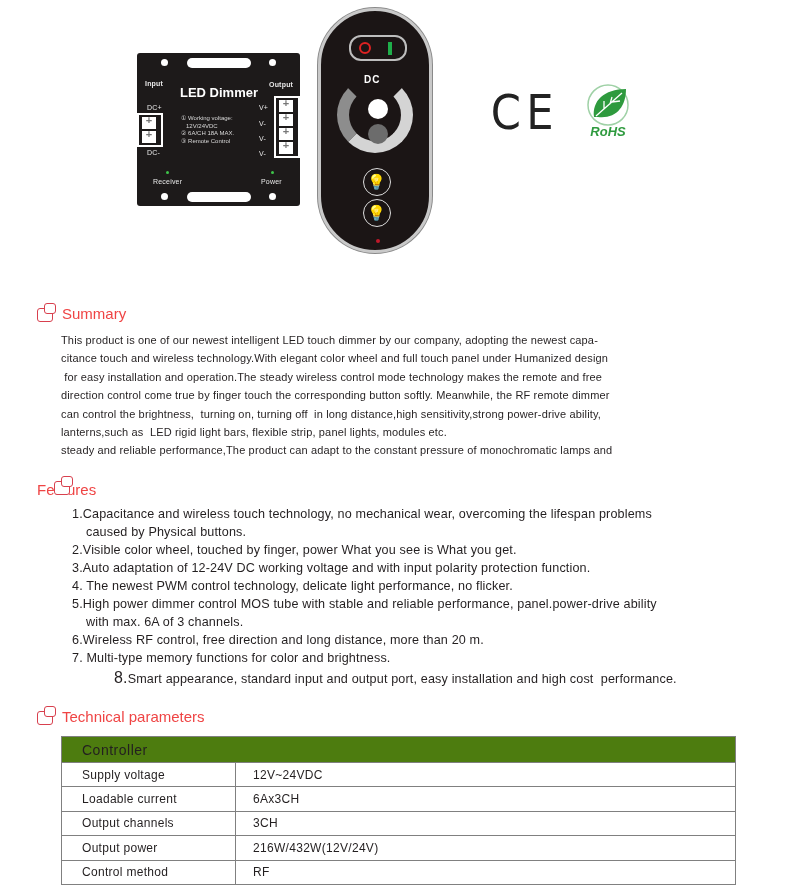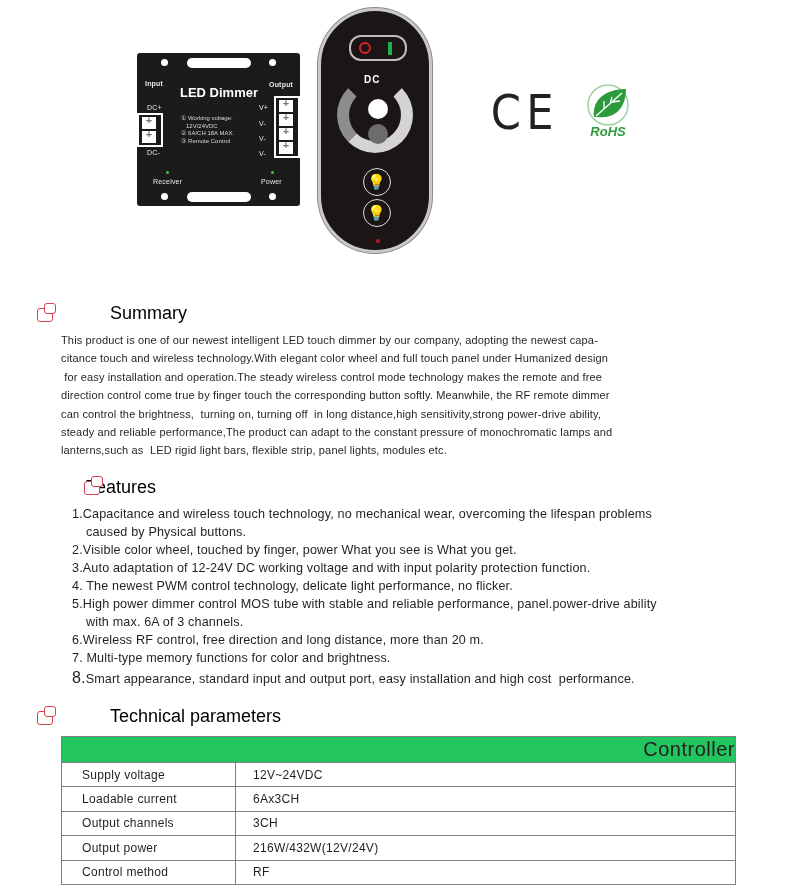--- a/index.html
+++ b/index.html
@@ -31,33 +31,33 @@
   .remote .ir { position: absolute; left: 55px; top: 228px; width: 4px; height: 4px; background: #c0182a; border-radius: 50%; }
 
   .ce { position: absolute; left: 487px; top: 88px; font-size: 48px; line-height: 48px; color: #222; font-family: "DejaVu Sans", sans-serif; letter-spacing: 6px; transform: scaleX(0.9); }
   .rohs { position: absolute; left: 582px; top: 83px; width: 52px; height: 56px; }
 
   
   .section-head { position: absolute; left: 37px; height: 22px; display: flex; align-items: center; }
   .sec-icon { position: relative; width: 22px; height: 20px; margin-right: 3px; }
   .sec-icon .b1 { position: absolute; left: 0; top: 5px; width: 16px; height: 14px; border: 1.5px solid #d8404e; border-radius: 3px; background: #fff; }
   .sec-icon .b2 { position: absolute; left: 7px; top: 0; width: 12px; height: 11px; border: 1.5px solid #d8404e; border-radius: 3px; background: #fff; }
-  .sec-title { color: #000000; font-size: 18px; margin-left: 48px; }
+  .sec-title { color: #ef4444; font-size: 15px; }
 
   .summary { position: absolute; left: 61px; top: 331px; width: 680px; font-size: 11px; line-height: 18.4px; color: #231f20; letter-spacing: 0.15px; }
   .summary span { display: block; white-space: pre; }
 
   .features { position: absolute; left: 72px; top: 505px; width: 700px; font-size: 12.6px; line-height: 18px; color: #231f20; letter-spacing: 0.15px; }
   .features li { list-style: none; white-space: pre; }
   .features li .cont { display: block; padding-left: 14px; }
   .features li.big .num { font-size: 16px; }
 
   
   .tech { position: absolute; left: 61px; top: 736px; width: 675px; border-collapse: collapse; }
-  .tech th { background: #22c55e; text-align: right; font-weight: normal; font-size: 20px; height: 26px; padding-left: 20px; border: 1.5px solid #808080; letter-spacing: 0.5px; }
+  .tech th { background: #4d7c0f; text-align: left; font-weight: normal; font-size: 14px; height: 26px; padding-left: 20px; border: 1.5px solid #808080; letter-spacing: 0.5px; }
   .tech td { height: 24.4px; font-size: 12px; border: 1.5px solid #808080; letter-spacing: 0.3px; }
   .tech td.k { width: 174px; padding-left: 20px; }
   .tech td.v { padding-left: 17px; }
 </style>
 </head>
 <body>
 
 <div class="dimmer">
   <div class="plate"></div>
   <div class="hole" style="left:24px;top:6px;"></div>
@@ -130,40 +130,40 @@
       <div class="b2"></div>
     </div>
   <span class="sec-title">Summary</span>
 </div>
 <div class="summary">
   <span>This product is one of our newest intelligent LED touch dimmer by our company, adopting the newest capa-</span>
   <span>citance touch and wireless technology.With elegant color wheel and full touch panel under Humanized design</span>
   <span> for easy installation and operation.The steady wireless control mode technology makes the remote and free</span>
   <span>direction control come true by finger touch the corresponding button softly. Meanwhile, the RF remote dimmer</span>
   <span>can control the brightness,  turning on, turning off  in long distance,high sensitivity,strong power-drive ability,</span>
+  <span>lanterns,such as  LED rigid light bars, flexible strip, panel lights, modules etc.</span>
   <span>steady and reliable performance,The product can adapt to the constant pressure of monochromatic lamps and</span>
-  <span>lanterns,such as  LED rigid light bars, flexible strip, panel lights, modules etc.</span>
 </div>
 
 <div class="section-head" style="top:476px;flex-direction:column;">
   <div class="sec-icon">
       <div class="b1"></div>
       <div class="b2"></div>
     </div>
   <span class="sec-title">Features</span>
 </div>
 <ul class="features">
   <li><span>1.</span><span>Capacitance and wireless touch technology, no mechanical wear, overcoming the lifespan problems</span><span class="cont">caused by Physical buttons.</span></li>
   <li><span>2.</span><span>Visible color wheel, touched by finger, power What you see is What you get.</span></li>
   <li><span>3.</span><span>Auto adaptation of 12-24V DC working voltage and with input polarity protection function.</span></li>
   <li><span>4. </span><span>The newest PWM control technology, delicate light performance, no flicker.</span></li>
   <li><span>5.</span><span>High power dimmer control MOS tube with stable and reliable performance, panel.power-drive ability</span><span class="cont">with max. 6A of 3 channels.</span></li>
   <li><span>6.</span><span>Wireless RF control, free direction and long distance, more than 20 m.</span></li>
   <li><span>7. </span><span>Multi-type memory functions for color and brightness.</span></li>
-  <li class="big" style="margin-top:2px;"><span class="num">8.</span><span>Smart appearance, standard input and output port, easy installation and high cost  performance.</span></li>
+  <li class="big" style="margin-top:2px;margin-left:42px;"><span class="num">8.</span><span>Smart appearance, standard input and output port, easy installation and high cost  performance.</span></li>
 </ul>
 
 <div class="section-head" style="top:705px;">
   <div class="sec-icon">
       <div class="b1"></div>
       <div class="b2"></div>
     </div>
   <span class="sec-title">Technical parameters</span>
 </div>
 <table class="tech">

